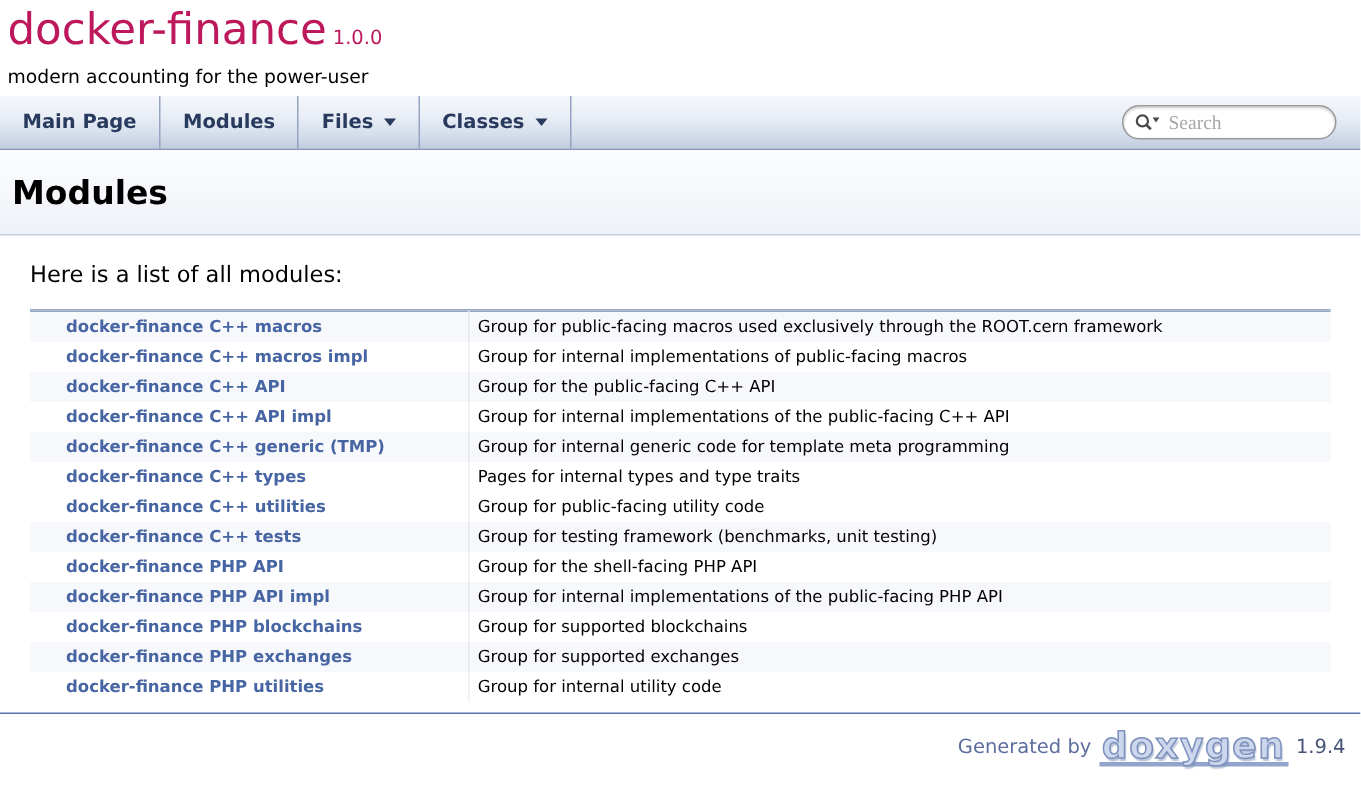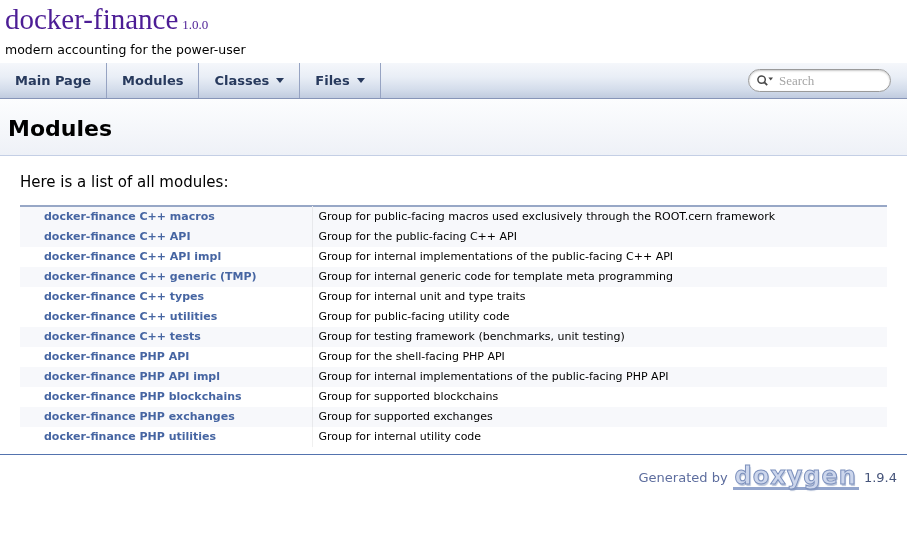--- a/index.html
+++ b/index.html
@@ -5,21 +5,21 @@
   * { margin:0; padding:0; box-sizing:border-box; }
   html,body { background:#fff; }
   body {
     width:907px; height:534px; overflow:hidden;
     font-family:"DejaVu Sans","Liberation Sans",sans-serif;
     color:#000;
   }
 
   
   #titlearea { padding:3px 0 6px 5px; background:#fff; }
-  .projectname { font-size:29px; line-height:33px; color:#4c1d95; white-space:nowrap;font-family:Liberation Serif, serif; }
+  .projectname { font-size:29px; line-height:33px; color:#be185d; white-space:nowrap; }
   .projectnumber { font-size:13px; font-weight:normal; padding-left:4px; }
   .projectbrief { font-size:12.5px; padding-top:1px; }
 
   
   .tabs {
     display:flex; align-items:stretch; height:36px;
     background:linear-gradient(to bottom,#f5f7fb 0%,#e9eef6 40%,#d4ddeb 75%,#c0cbdf 100%);
     border-bottom:1px solid #8795b8;
     gap:25px;
   }
@@ -104,25 +104,25 @@
   <ul class="tablist">
       <li class="tab">
     <span class="tab-label">Main Page</span>
 
   </li>
       <li class="tab">
     <span class="tab-label">Modules</span>
 
   </li>
       <li class="tab">
+    <span class="tab-label">Files</span>
+    <span class="dropdown-arrow"></span>
+  </li>
+      <li class="tab">
     <span class="tab-label">Classes</span>
-    <span class="dropdown-arrow"></span>
-  </li>
-      <li class="tab">
-    <span class="tab-label">Files</span>
     <span class="dropdown-arrow"></span>
   </li>
     </ul>
   <div class="searchwrap">
     <div class="searchbox">
       <svg width="18" height="14" viewBox="0 0 18 14">
         <circle cx="5.6" cy="5.6" r="3.7" fill="none" stroke="#484848" stroke-width="1.5"></circle>
         <line x1="8.4" y1="8.4" x2="11.2" y2="11.2" stroke="#484848" stroke-width="1.8"></line>
         <path d="M12.4 3.4 L17 3.4 L14.7 6.6 Z" fill="#484848"></path>
       </svg>
@@ -140,20 +140,26 @@
 
   <div class="directory">
     <table class="directory">
       <tbody>
           <tr class="odd">
     <td class="entry">
       <a>docker-finance C++ macros</a>
     </td>
     <td class="desc">Group for public-facing macros used exclusively through the ROOT.cern framework</td>
   </tr>
+          <tr>
+    <td class="entry">
+      <a>docker-finance C++ macros impl</a>
+    </td>
+    <td class="desc">Group for internal implementations of public-facing macros</td>
+  </tr>
           <tr class="odd">
     <td class="entry">
       <a>docker-finance C++ API</a>
     </td>
     <td class="desc">Group for the public-facing C++ API</td>
   </tr>
           <tr>
     <td class="entry">
       <a>docker-finance C++ API impl</a>
     </td>
@@ -162,21 +168,21 @@
           <tr class="odd">
     <td class="entry">
       <a>docker-finance C++ generic (TMP)</a>
     </td>
     <td class="desc">Group for internal generic code for template meta programming</td>
   </tr>
           <tr>
     <td class="entry">
       <a>docker-finance C++ types</a>
     </td>
-    <td class="desc">Group for internal unit and type traits</td>
+    <td class="desc">Pages for internal types and type traits</td>
   </tr>
           <tr>
     <td class="entry">
       <a>docker-finance C++ utilities</a>
     </td>
     <td class="desc">Group for public-facing utility code</td>
   </tr>
           <tr class="odd">
     <td class="entry">
       <a>docker-finance C++ tests</a>

